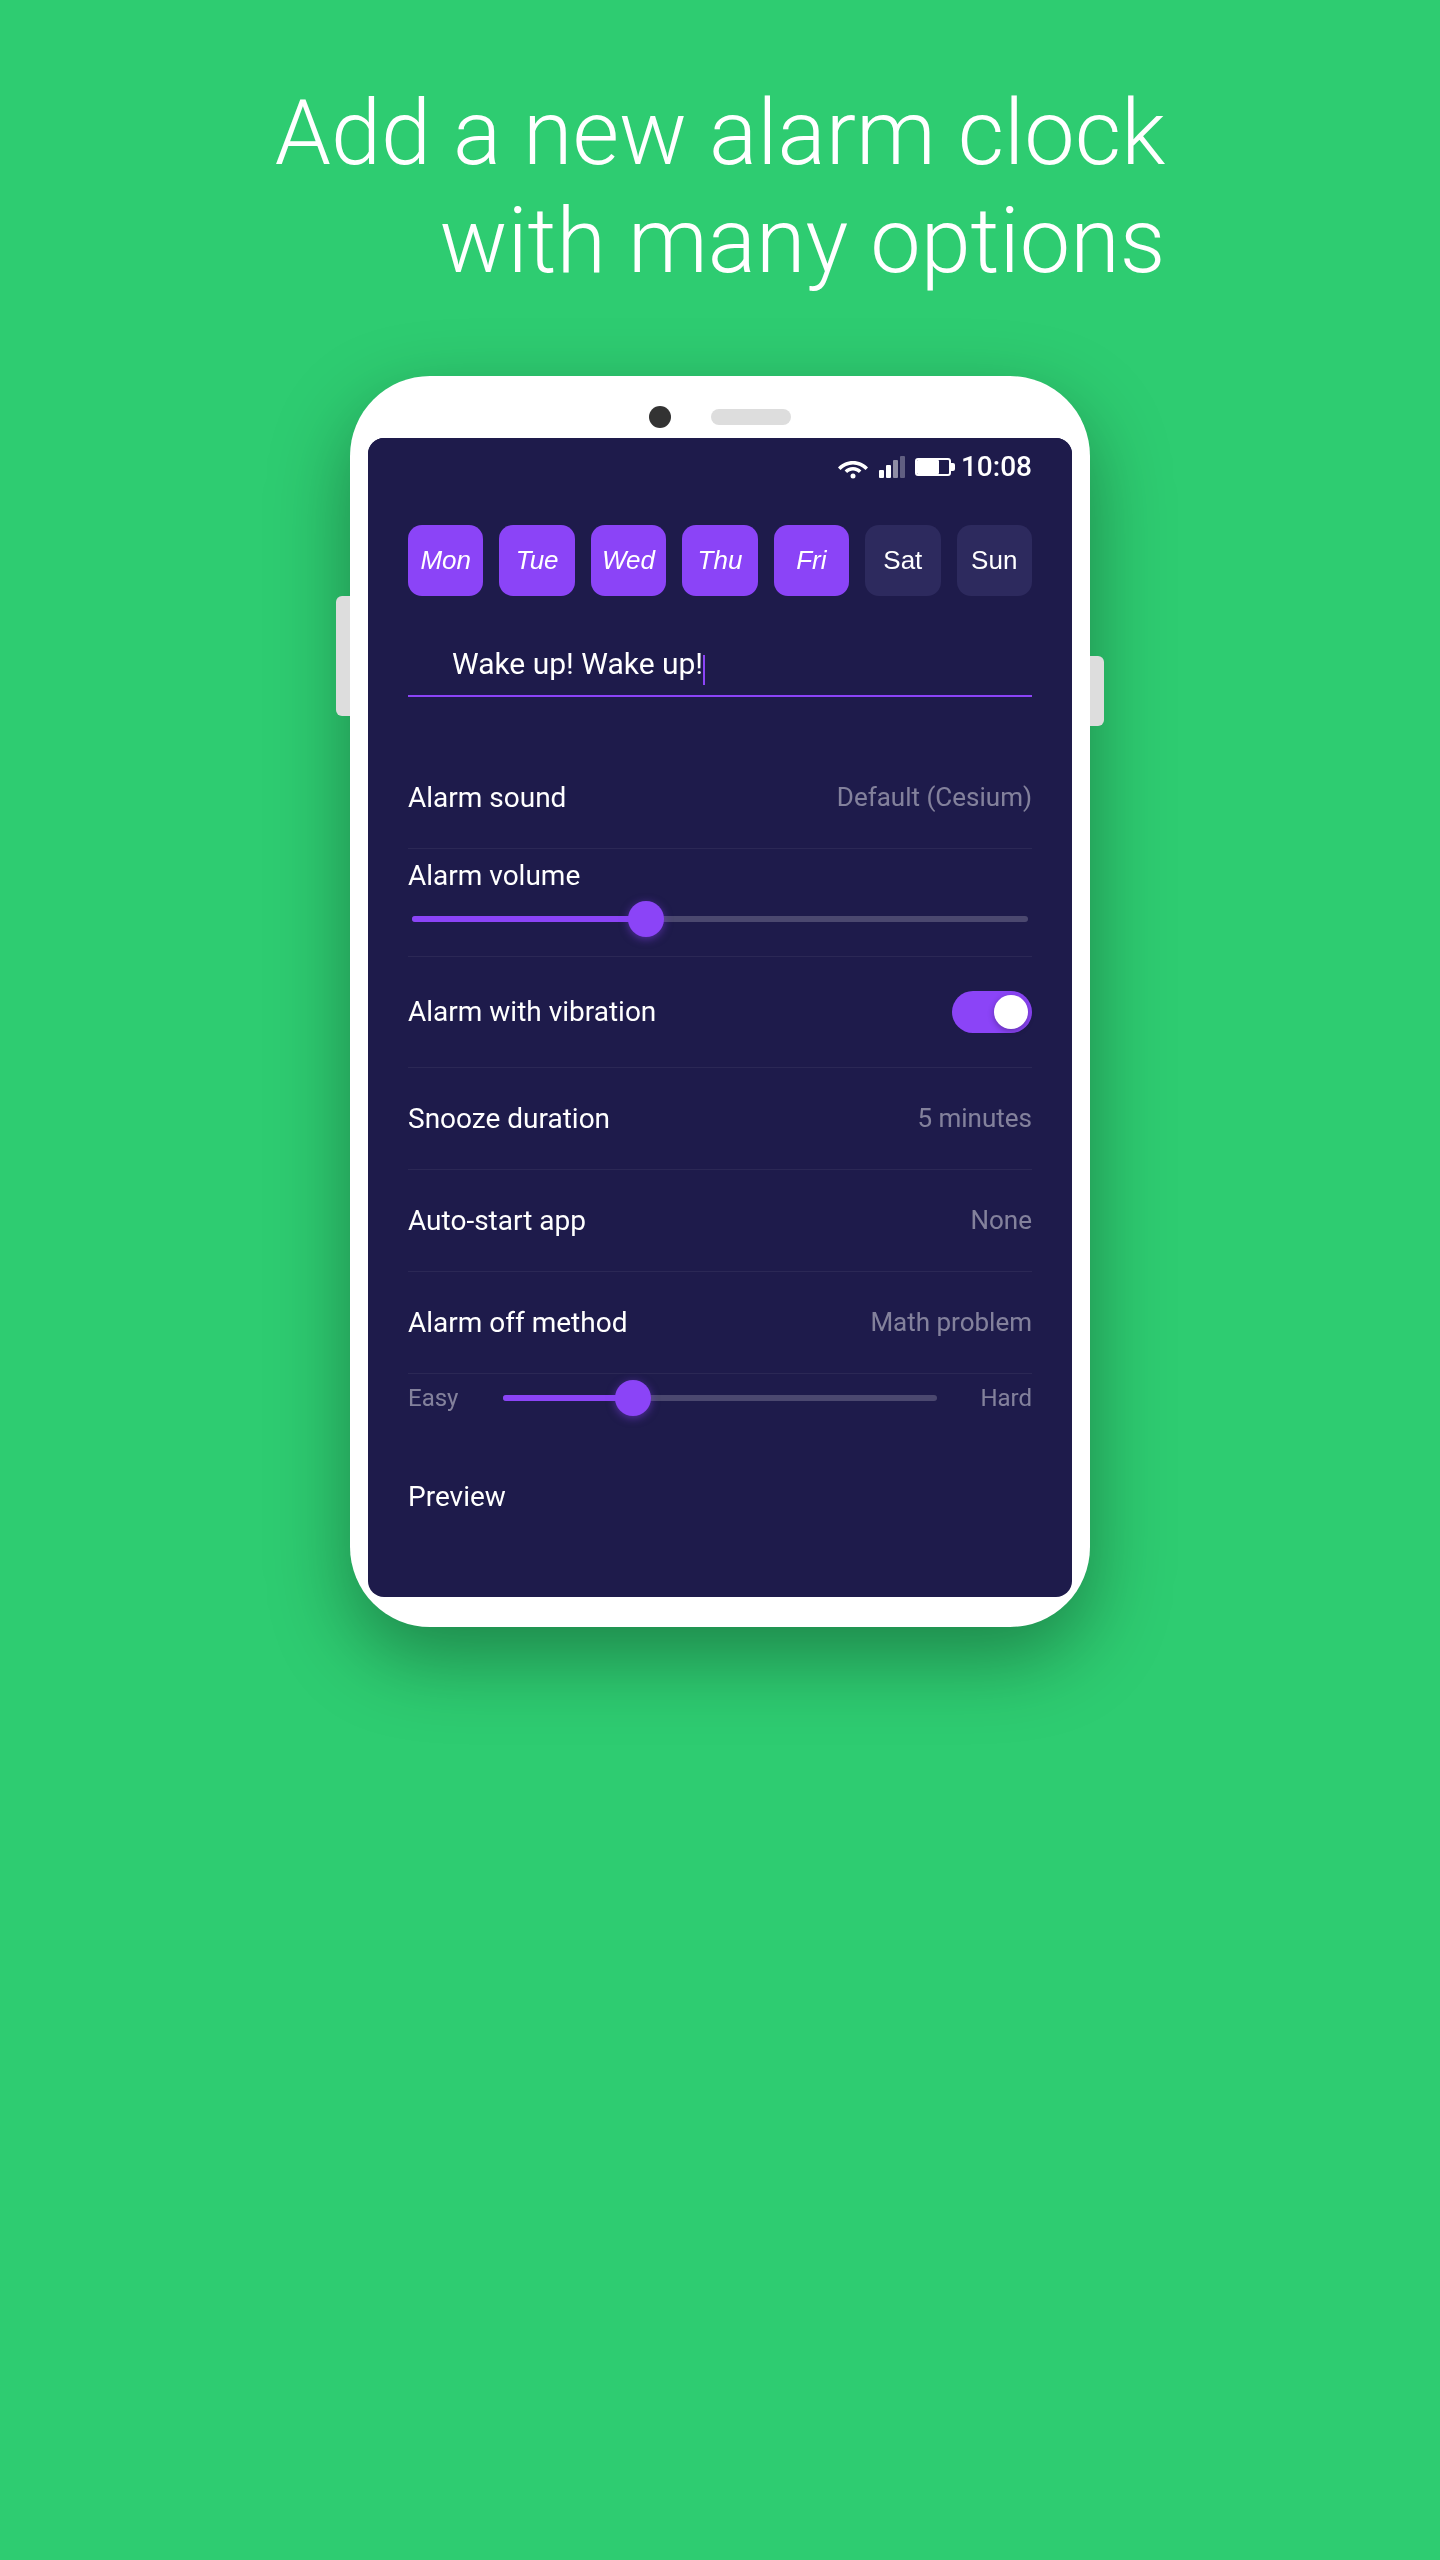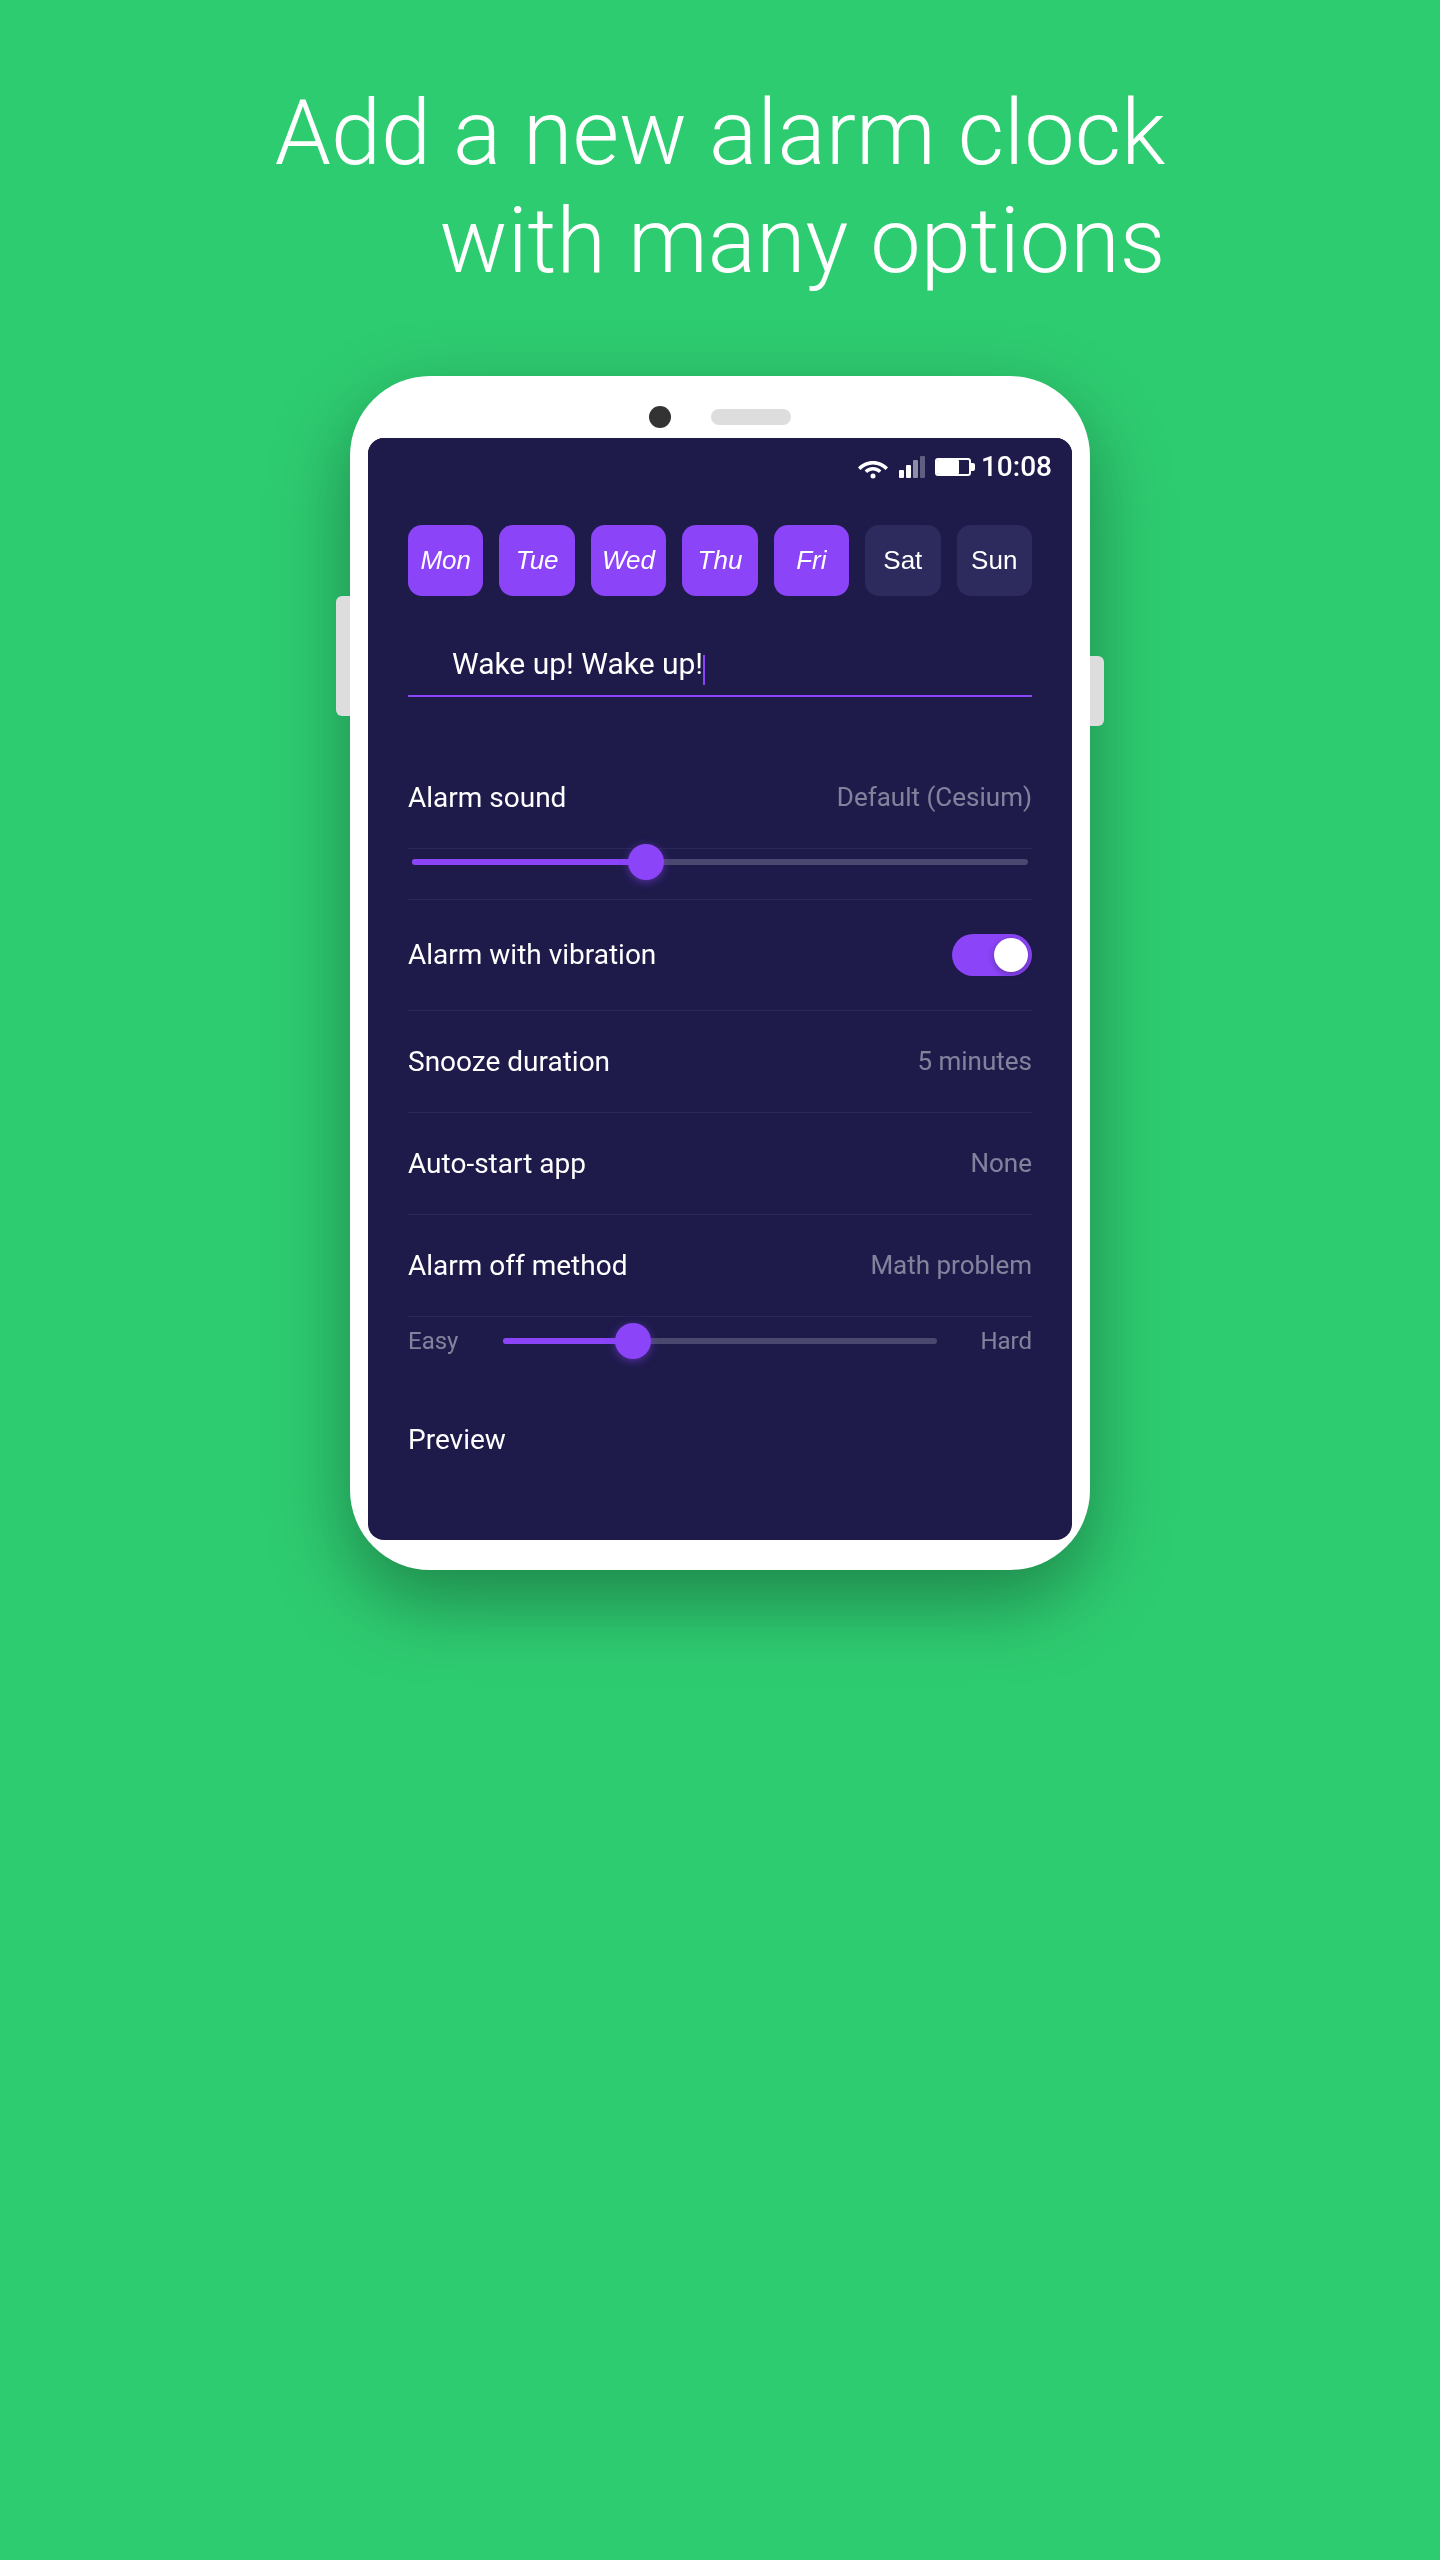--- a/index.html
+++ b/index.html
@@ -66,21 +66,21 @@
       overflow: hidden;
       width: 100%;
     }
 
     
     .status-bar {
       background: #1e1b4b;
       display: flex;
       justify-content: flex-end;
       align-items: center;
-      padding: 12px 20px;
+      padding: 12px 40px;
       gap: 12px;
     }
 
     .status-icons {
       display: flex;
       align-items: center;
       gap: 10px;
     }
 
     .status-bar .time {
@@ -391,20 +391,21 @@
       <div class="alarm-label-container">
         <span style="color:white;font-size:30px;margin-left:44px;">Wake up! Wake up!</span><span class="cursor"></span>
       </div>
 
       <div id="settings-list">
       <div class="settings-row">
       <span class="settings-label">Alarm sound</span>
       <span class="settings-value">Default (Cesium)</span>
     </div>
           <div class="slider-container">
+      <div class="slider-label">Alarm volume</div>
       <div class="slider-track">
         <div class="slider-fill" style="width:38%"></div>
         <div class="slider-thumb" style="left:38%"></div>
       </div>
     </div>
           <div class="settings-row">
       <span class="settings-label">Alarm with vibration</span>
       <div class="toggle-switch">
         <div class="toggle-knob"></div>
       </div>

